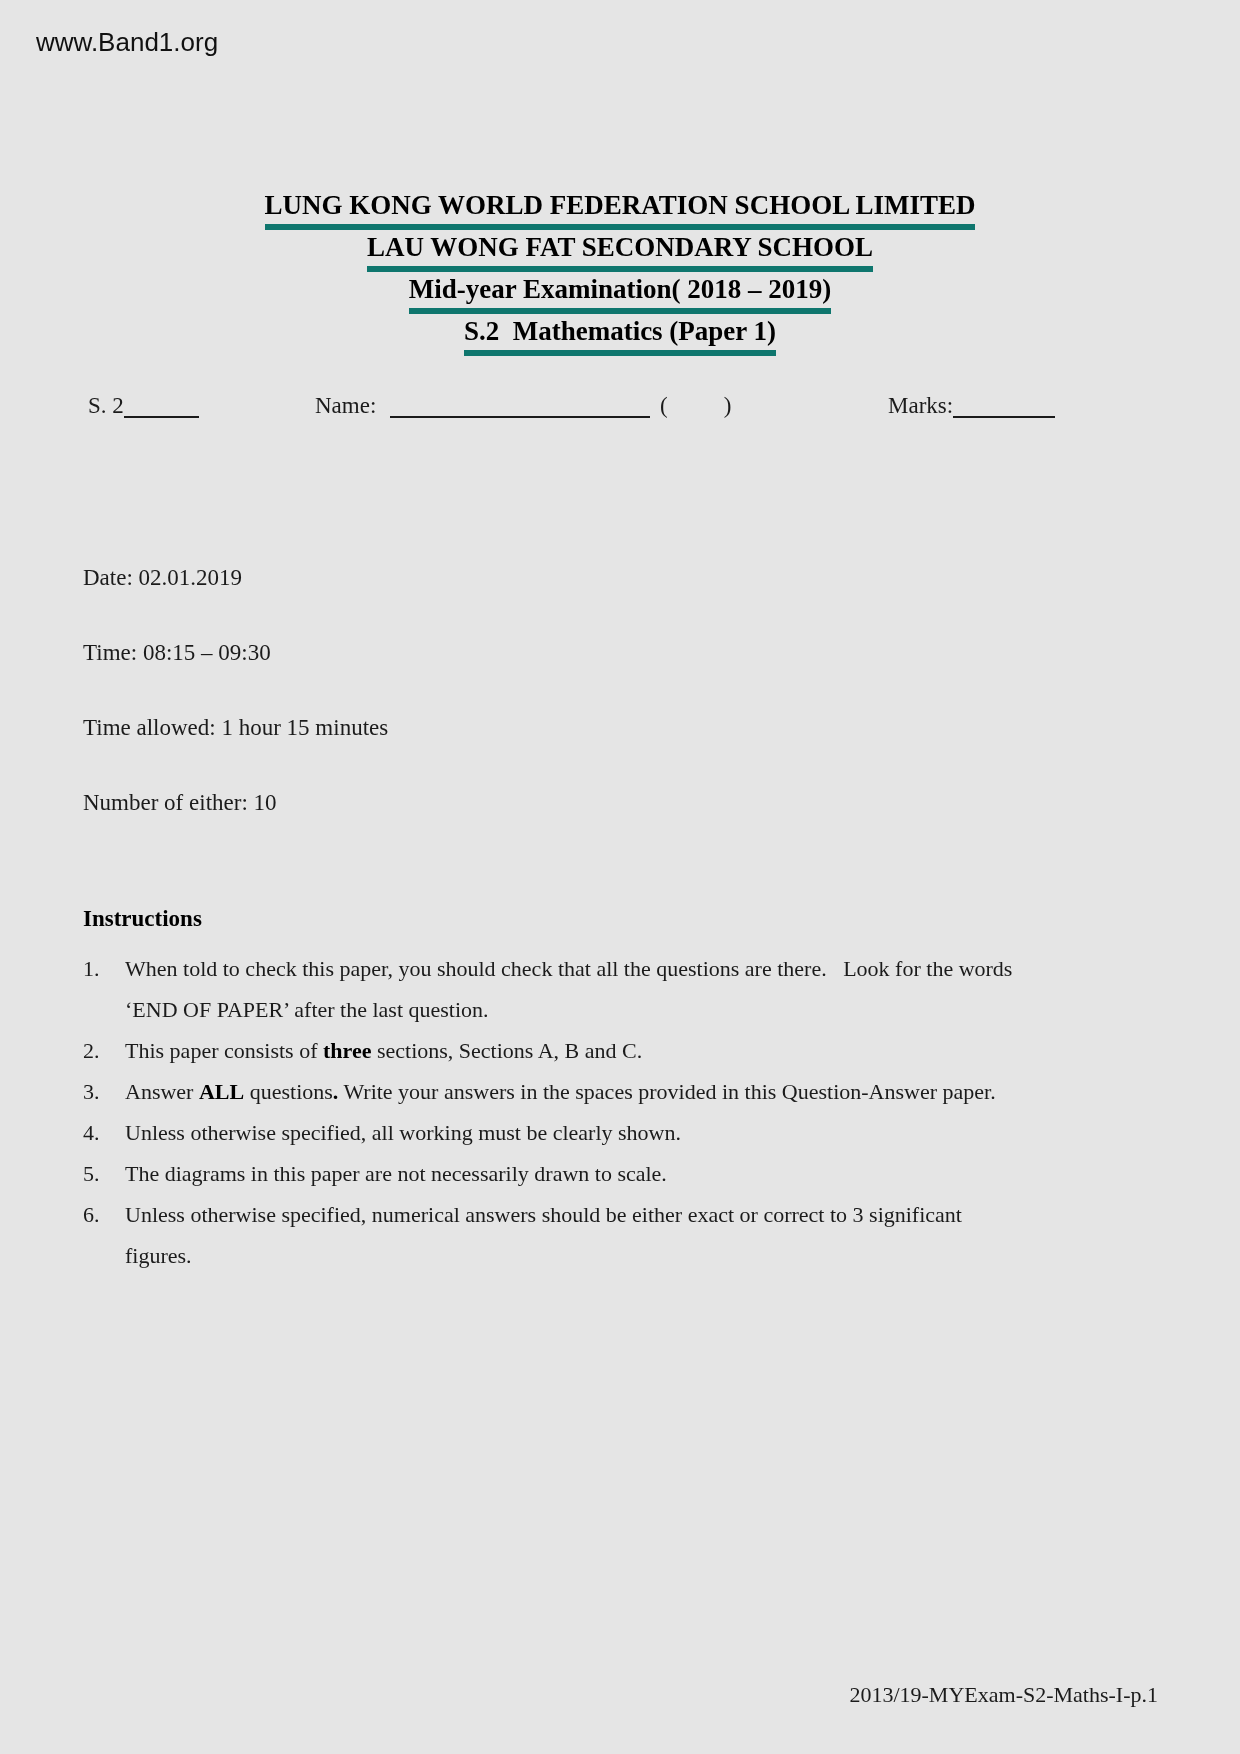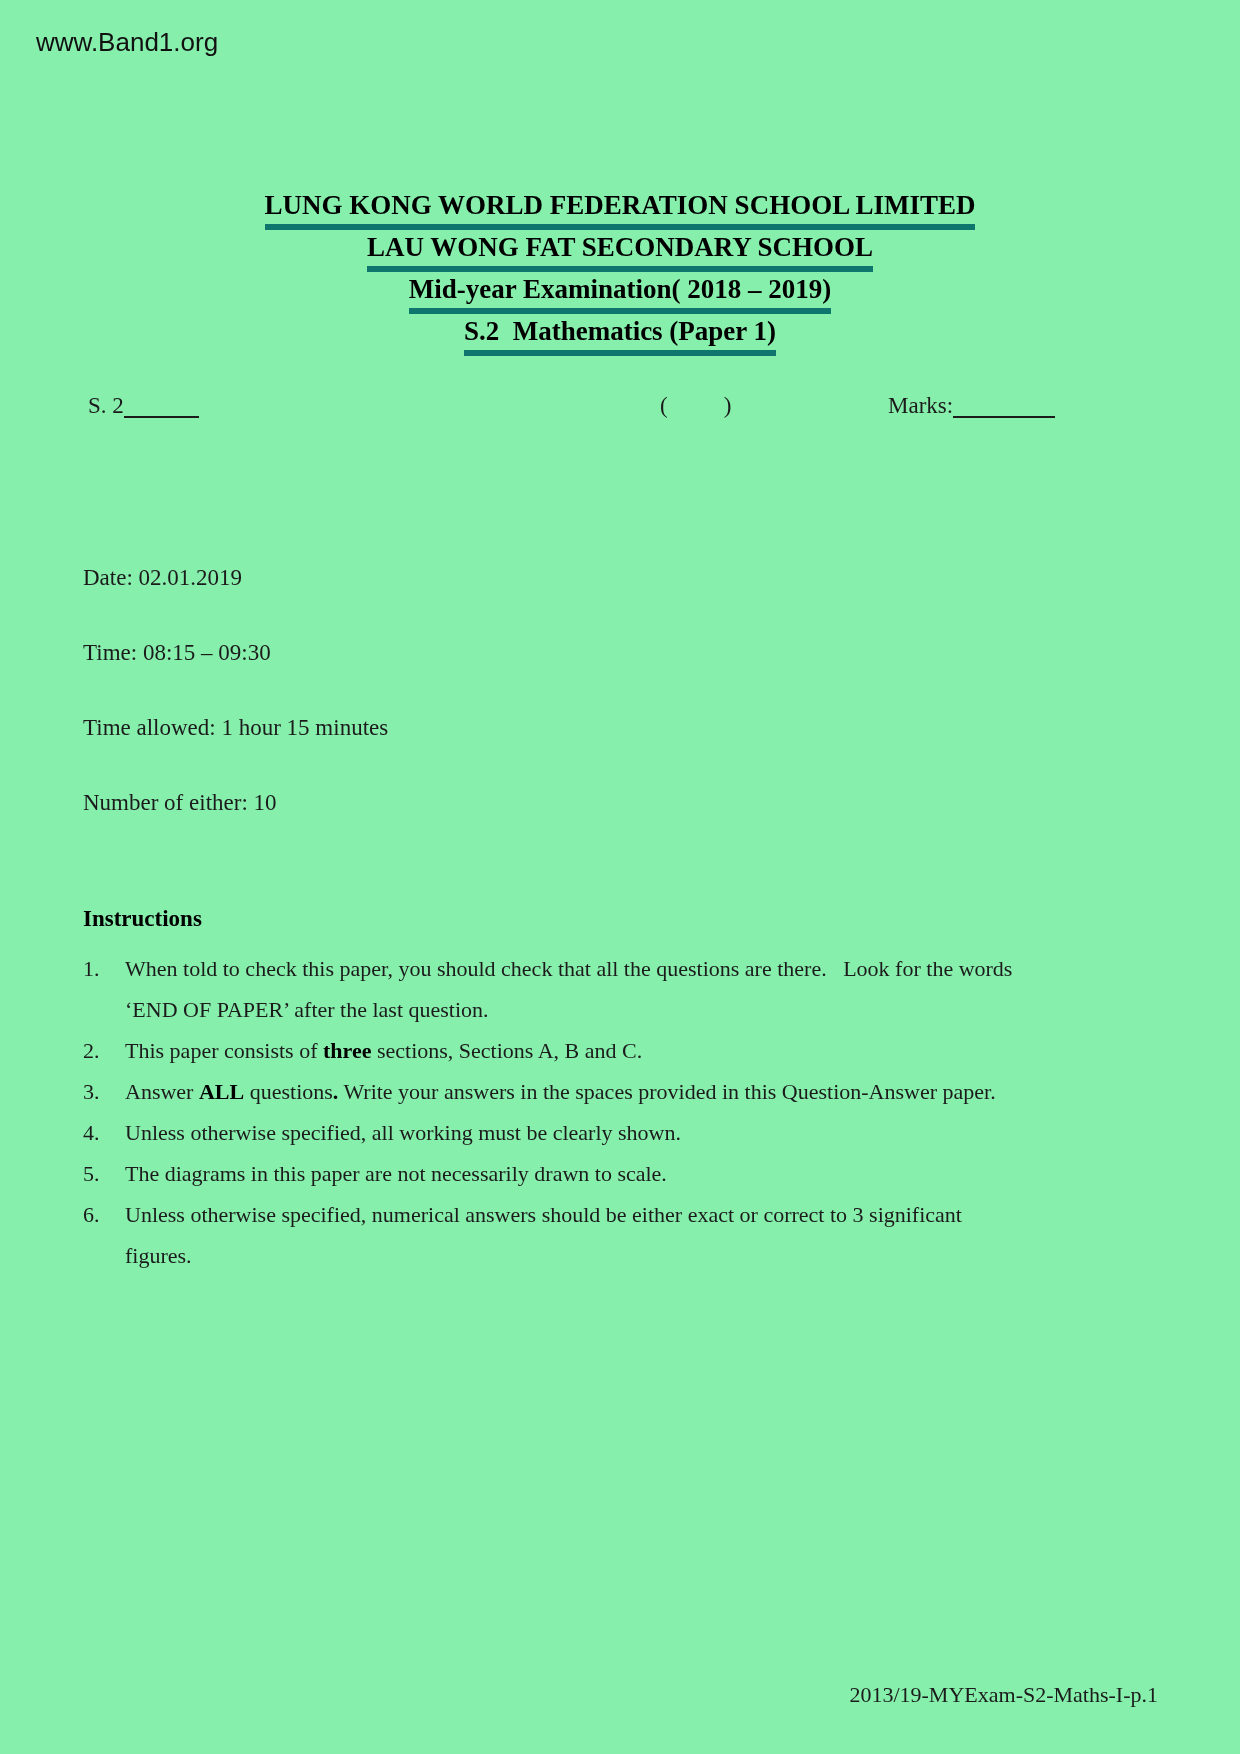--- a/index.html
+++ b/index.html
@@ -2,21 +2,21 @@
 <html><head>
 <meta charset="utf-8">
 <style>
   * { margin: 0; padding: 0; box-sizing: border-box; }
   html, body { background: #ffffff; }
   .page {
     position: relative;
     width: 1240px;
     height: 1754px;
     margin: 0 auto;
-    background: #86efac;
+    background: #e5e5e5;
     color: #1b1b1b;
     font-family: "Liberation Serif", serif;
     overflow: hidden;
   }
   .watermark {
     position: absolute;
     left: 36px;
     top: 27px;
     font-family: "Liberation Sans", sans-serif;
     font-size: 26px;
@@ -101,20 +101,21 @@
 
   <div class="title-block">
     <div class="title-line"><span>LUNG KONG WORLD FEDERATION SCHOOL LIMITED</span></div>
     <div class="title-line"><span>LAU WONG FAT SECONDARY SCHOOL</span></div>
     <div class="title-line"><span>Mid-year Examination( 2018 – 2019)</span></div>
     <div class="title-line"><span>S.2  Mathematics (Paper 1)</span></div>
   </div>
 
   <div class="info-row">
     <span class="info-field" style="left:88px;"><span>S. 2</span><span class="blank blank-class"></span></span>
+    <span class="info-field" style="left:315px;"><span>Name: </span><span class="blank blank-name"></span></span>
     <span class="info-field" style="left:660px;"><span>(</span><span class="paren-gap"></span><span>)</span></span>
     <span class="info-field" style="left:888px;"><span>Marks:</span><span class="blank blank-marks"></span></span>
   </div>
 
   <div class="details">
       <p class="detail-line"><span>Date: </span><span>02.01.2019</span></p>
       <p class="detail-line"><span>Time: </span><span>08:15 – 09:30</span></p>
       <p class="detail-line"><span>Time allowed: </span><span>1 hour 15 minutes</span></p>
       <p class="detail-line"><span>Number of either: </span><span>10</span></p>
     </div>

